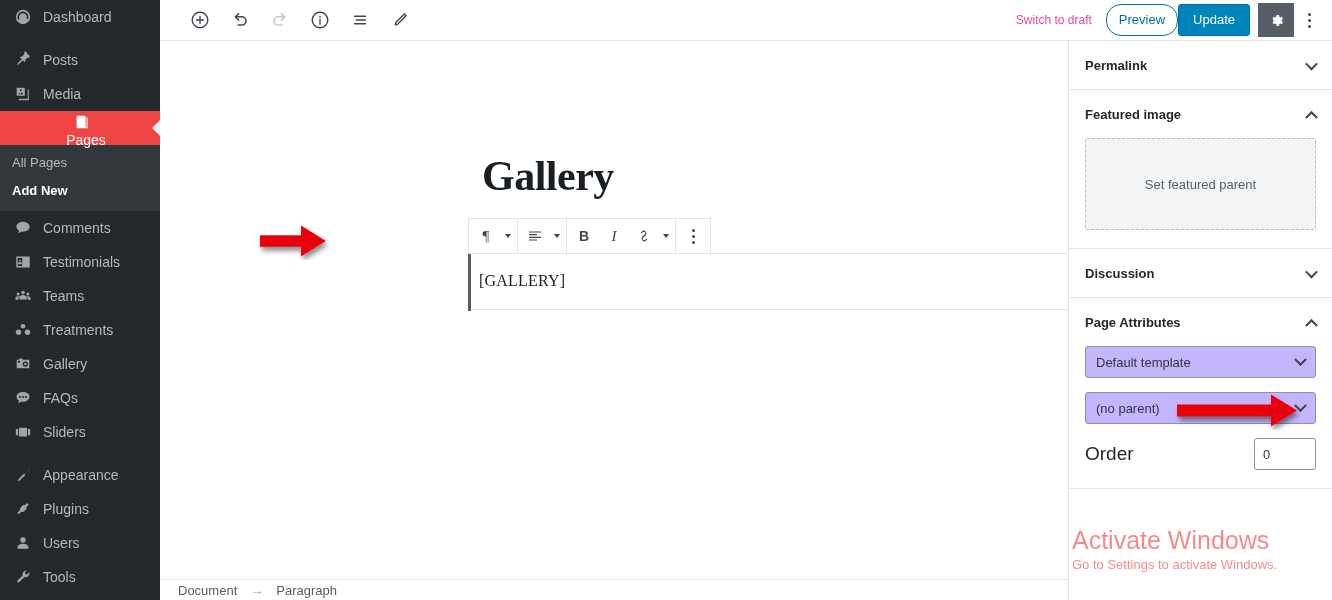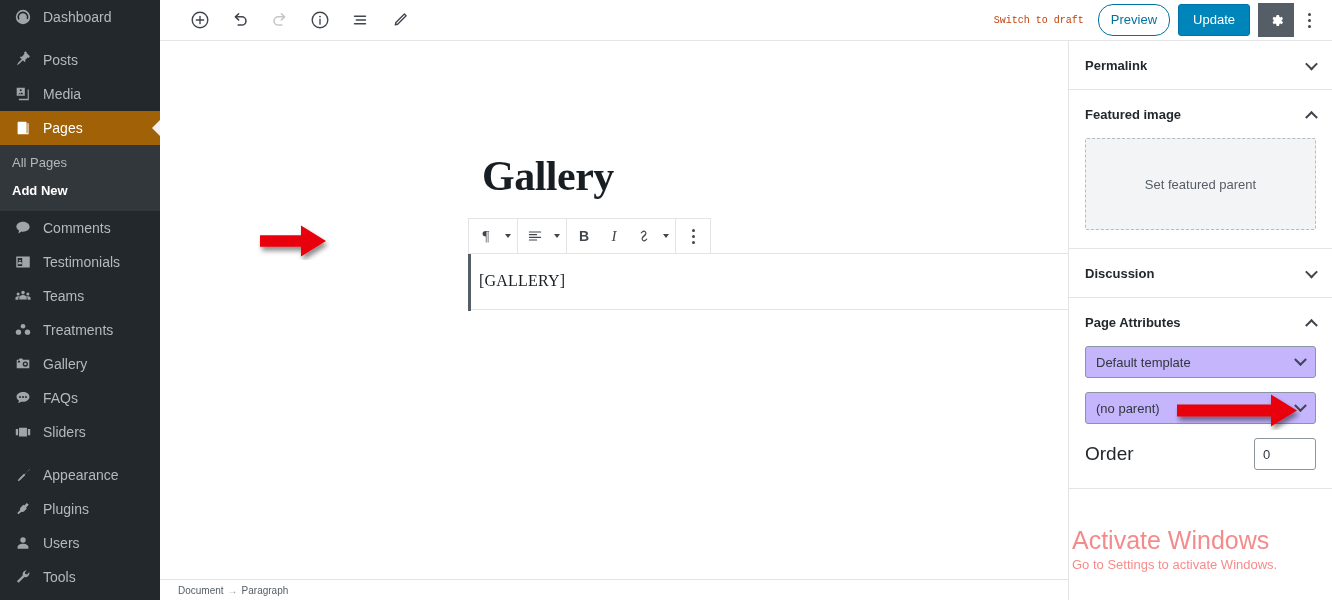--- a/index.html
+++ b/index.html
@@ -32,23 +32,24 @@
   }
   .menu-item .mi-icon {
     width: 22px; height: 20px;
     margin-right: 9px;
     display: flex; align-items: center; justify-content: center;
     flex: 0 0 22px;
   }
   .menu-item .mi-icon svg { display: block; fill: #a0a5aa; }
   .menu-item .mi-label { white-space: nowrap; }
   .menu-item.current {
-    background: #a16207;
+    background: #ef4444;
     color: #fff;
     font-weight: normal;
+    flex-direction: column;
   }
   .menu-item.current .mi-icon svg { fill: #fff; }
   .menu-item.current::after {
     content: "";
     position: absolute; right: 0; top: 50%;
     transform: translateY(-50%);
     border-style: solid;
     border-width: 8px 8px 8px 0;
     border-color: transparent #f1f1f1 transparent transparent;
   }
@@ -94,37 +95,35 @@
   }
   .hdr-btn svg { display: block; }
   .hdr-btn.disabled { opacity: .3; cursor: default; }
   .hdr-right {
     margin-left: auto;
     display: flex; align-items: center;
     padding-right: 8px;
     gap: 0;
   }
   .switch-draft {
-    color: #c2410c; font-size: 10px;
+    color: #ec4899; font-size: 12px;
     text-decoration: none; cursor: pointer;
     padding: 0 14px;
     white-space: nowrap;
-    font-family: Liberation Mono, monospace;
   }
   .btn-preview {
     font-size: 13px;
     color: #0071a1;
     background: #fff;
     border: 1px solid #0071a1;
     border-radius: 15px;
     padding: 0 12px;
     height: 32px;
     line-height: 30px;
     cursor: pointer;
-    margin-right: 8px;
     font-family: "Liberation Sans", sans-serif;
   }
   .btn-update {
     font-size: 13px;
     color: #fff;
     background: #0085ba;
     border: 1px solid #0073aa;
     border-radius: 3px;
     padding: 0 14px;
     height: 32px;
@@ -241,21 +240,21 @@
     position: absolute;
     left: 0; right: 0; bottom: 0;
     height: 21px;
     border-top: 1px solid #e2e4e7;
     background: #fff;
     display: flex; align-items: center;
     padding-left: 18px;
     z-index: 20;
     overflow: hidden;
   }
-  .crumbs { display: flex; align-items: center; gap: 4px; font-size: 10px; color: #555d66; }
+  .crumbs { display: flex; align-items: center; gap: 13px; font-size: 13px; color: #555d66; }
   .crumbs .sep { color: #8f98a1; }
 
   
   .inspector {
     flex: 0 0 264px;
     width: 264px;
     background: #fff;
     border-left: 1px solid #e2e4e7;
     position: relative;
     overflow: hidden;

